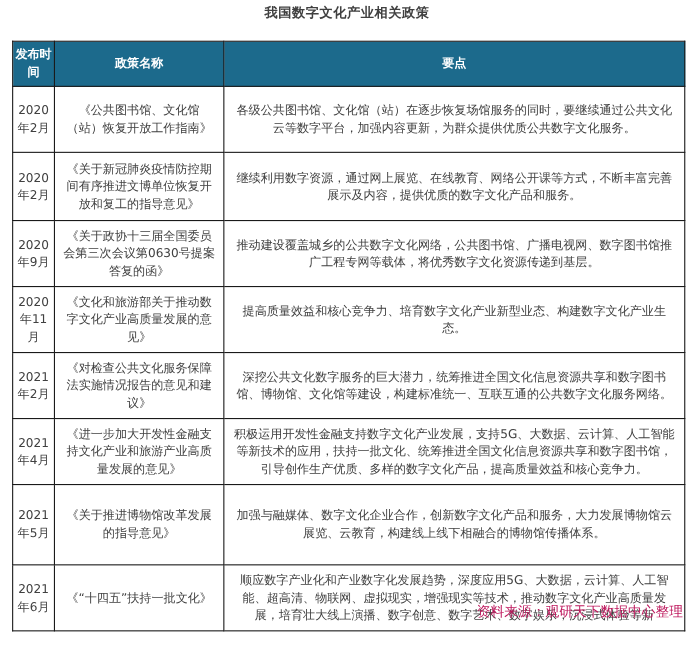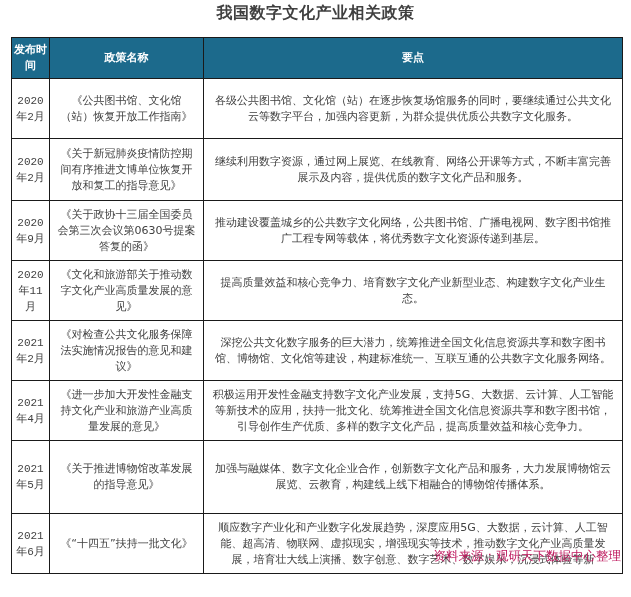--- a/index.html
+++ b/index.html
@@ -1,22 +1,22 @@
 <!DOCTYPE html>
 <html><head>
 <meta charset="utf-8">
 <style>
   html, body { margin:0; padding:0; background:#ffffff; }
   body { width:631px; height:597px; position:relative; font-family:"DejaVu Sans", sans-serif; color:#3a3a3a; overflow:hidden; }
-  .title { position:absolute; top:3px; left:0; width:631px; text-align:center; font-size:16px; font-weight:bold; color:#404040; letter-spacing:0.5px; }
+  .title { position:absolute; top:3px; left:0; width:631px; text-align:center; font-size:12px; font-weight:bold; color:#404040; letter-spacing:0.5px; }
   table { position:absolute; top:37px; left:11px; width:611px; border-collapse:collapse; table-layout:fixed; }
   th, td { border:1.5px solid #1a1a1a; text-align:center; vertical-align:middle; font-size:11px; line-height:16px; }
   th { background:#1c6a8c; color:#ffffff; font-weight:bold; height:40px; padding:0; font-size:11px; }
   td { padding:2px 6px; color:#404040; }
-  td.date { padding:2px 2px;font-family:Liberation Mono, monospace; }
+  td.date { padding:2px 2px; }
   col.c1 { width:38px; }
   col.c2 { width:154px; }
   col.c3 { width:419px; }
   .source { position:absolute; top:548px; right:10px; font-size:12.5px; color:#be185d; }
 </style>
 </head>
 <body>
 
 <div class="title">我国数字文化产业相关政策</div>
 

